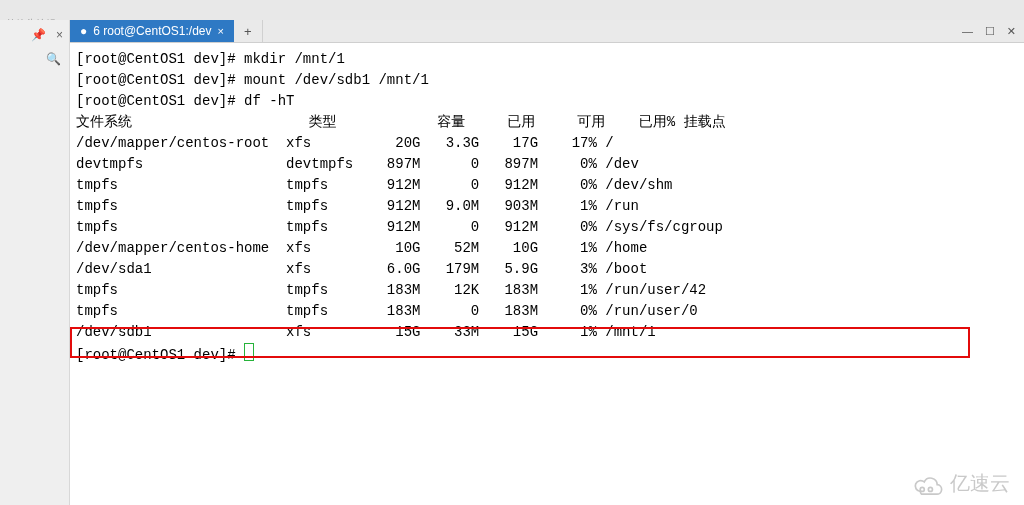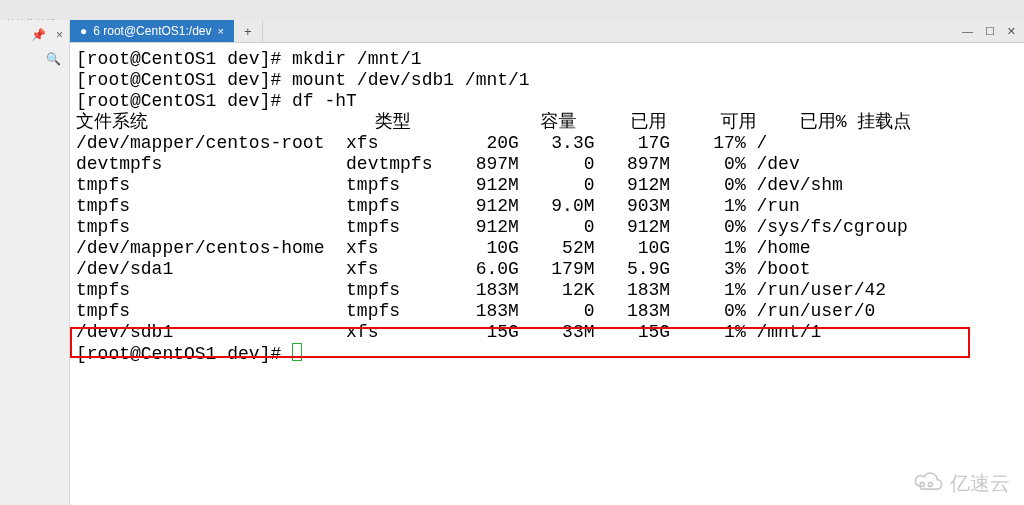--- a/index.html
+++ b/index.html
@@ -79,21 +79,21 @@
   .window-controls span { cursor: pointer; }
   .terminal {
     position: absolute;
     left: 70px;
     right: 0;
     top: 43px;
     bottom: 0;
     background: #fff;
     color: #000;
     font-family: "Consolas","Courier New",monospace;
-    font-size: 18px;
+    font-size: 14px;
     line-height: 21px;
     padding: 6px 6px;
     white-space: pre;
     overflow: hidden;
   }
   .row-line { display: block; height: 21px; }
   .highlight-box {
     position: absolute;
     border: 2px solid #e30b0b;
     pointer-events: none;
@@ -106,21 +106,21 @@
     vertical-align: -2px;
   }
   .watermark {
     position: absolute;
     right: 14px;
     bottom: 8px;
     color: #c9c9c9;
     font-size: 20px;
     font-weight: 500;
     display: flex;
-    align-items: flex-start;
+    align-items: flex-end;
     gap: 6px;
   }
   .watermark svg { width: 34px; height: 22px; }
 </style>
 </head>
 <body>
 
 <div class="frame-top">的箭头按钮。</div>
 
 <div class="left-strip">

